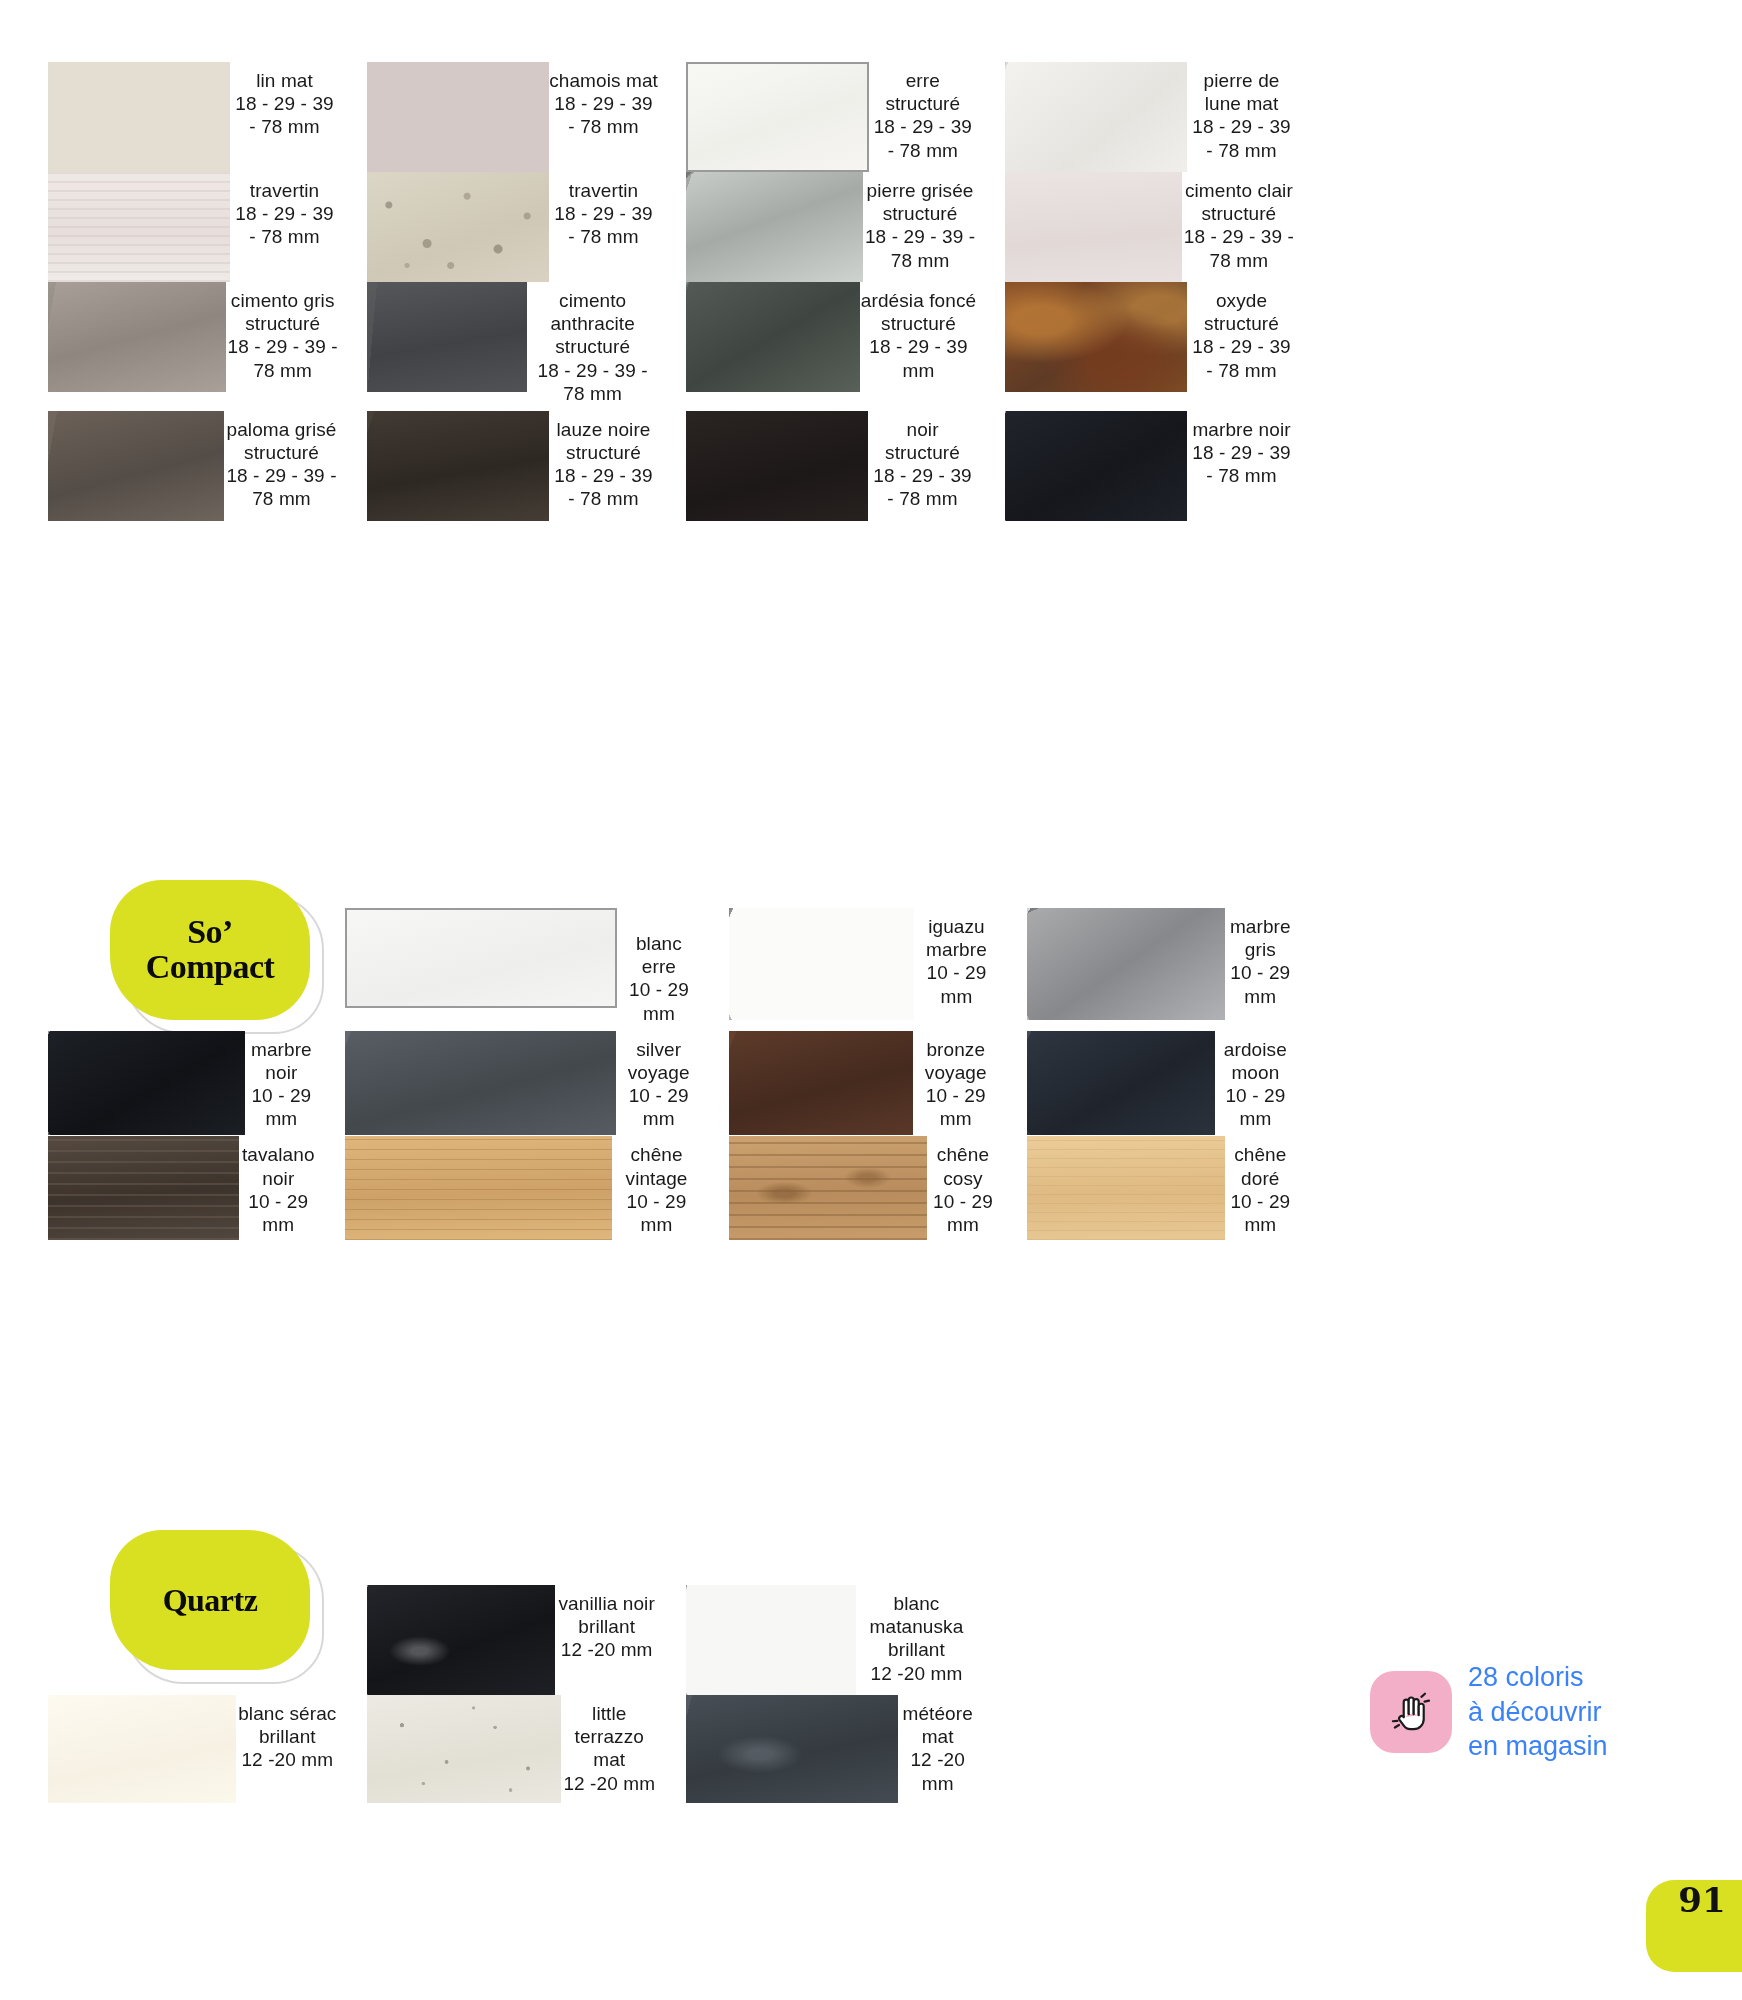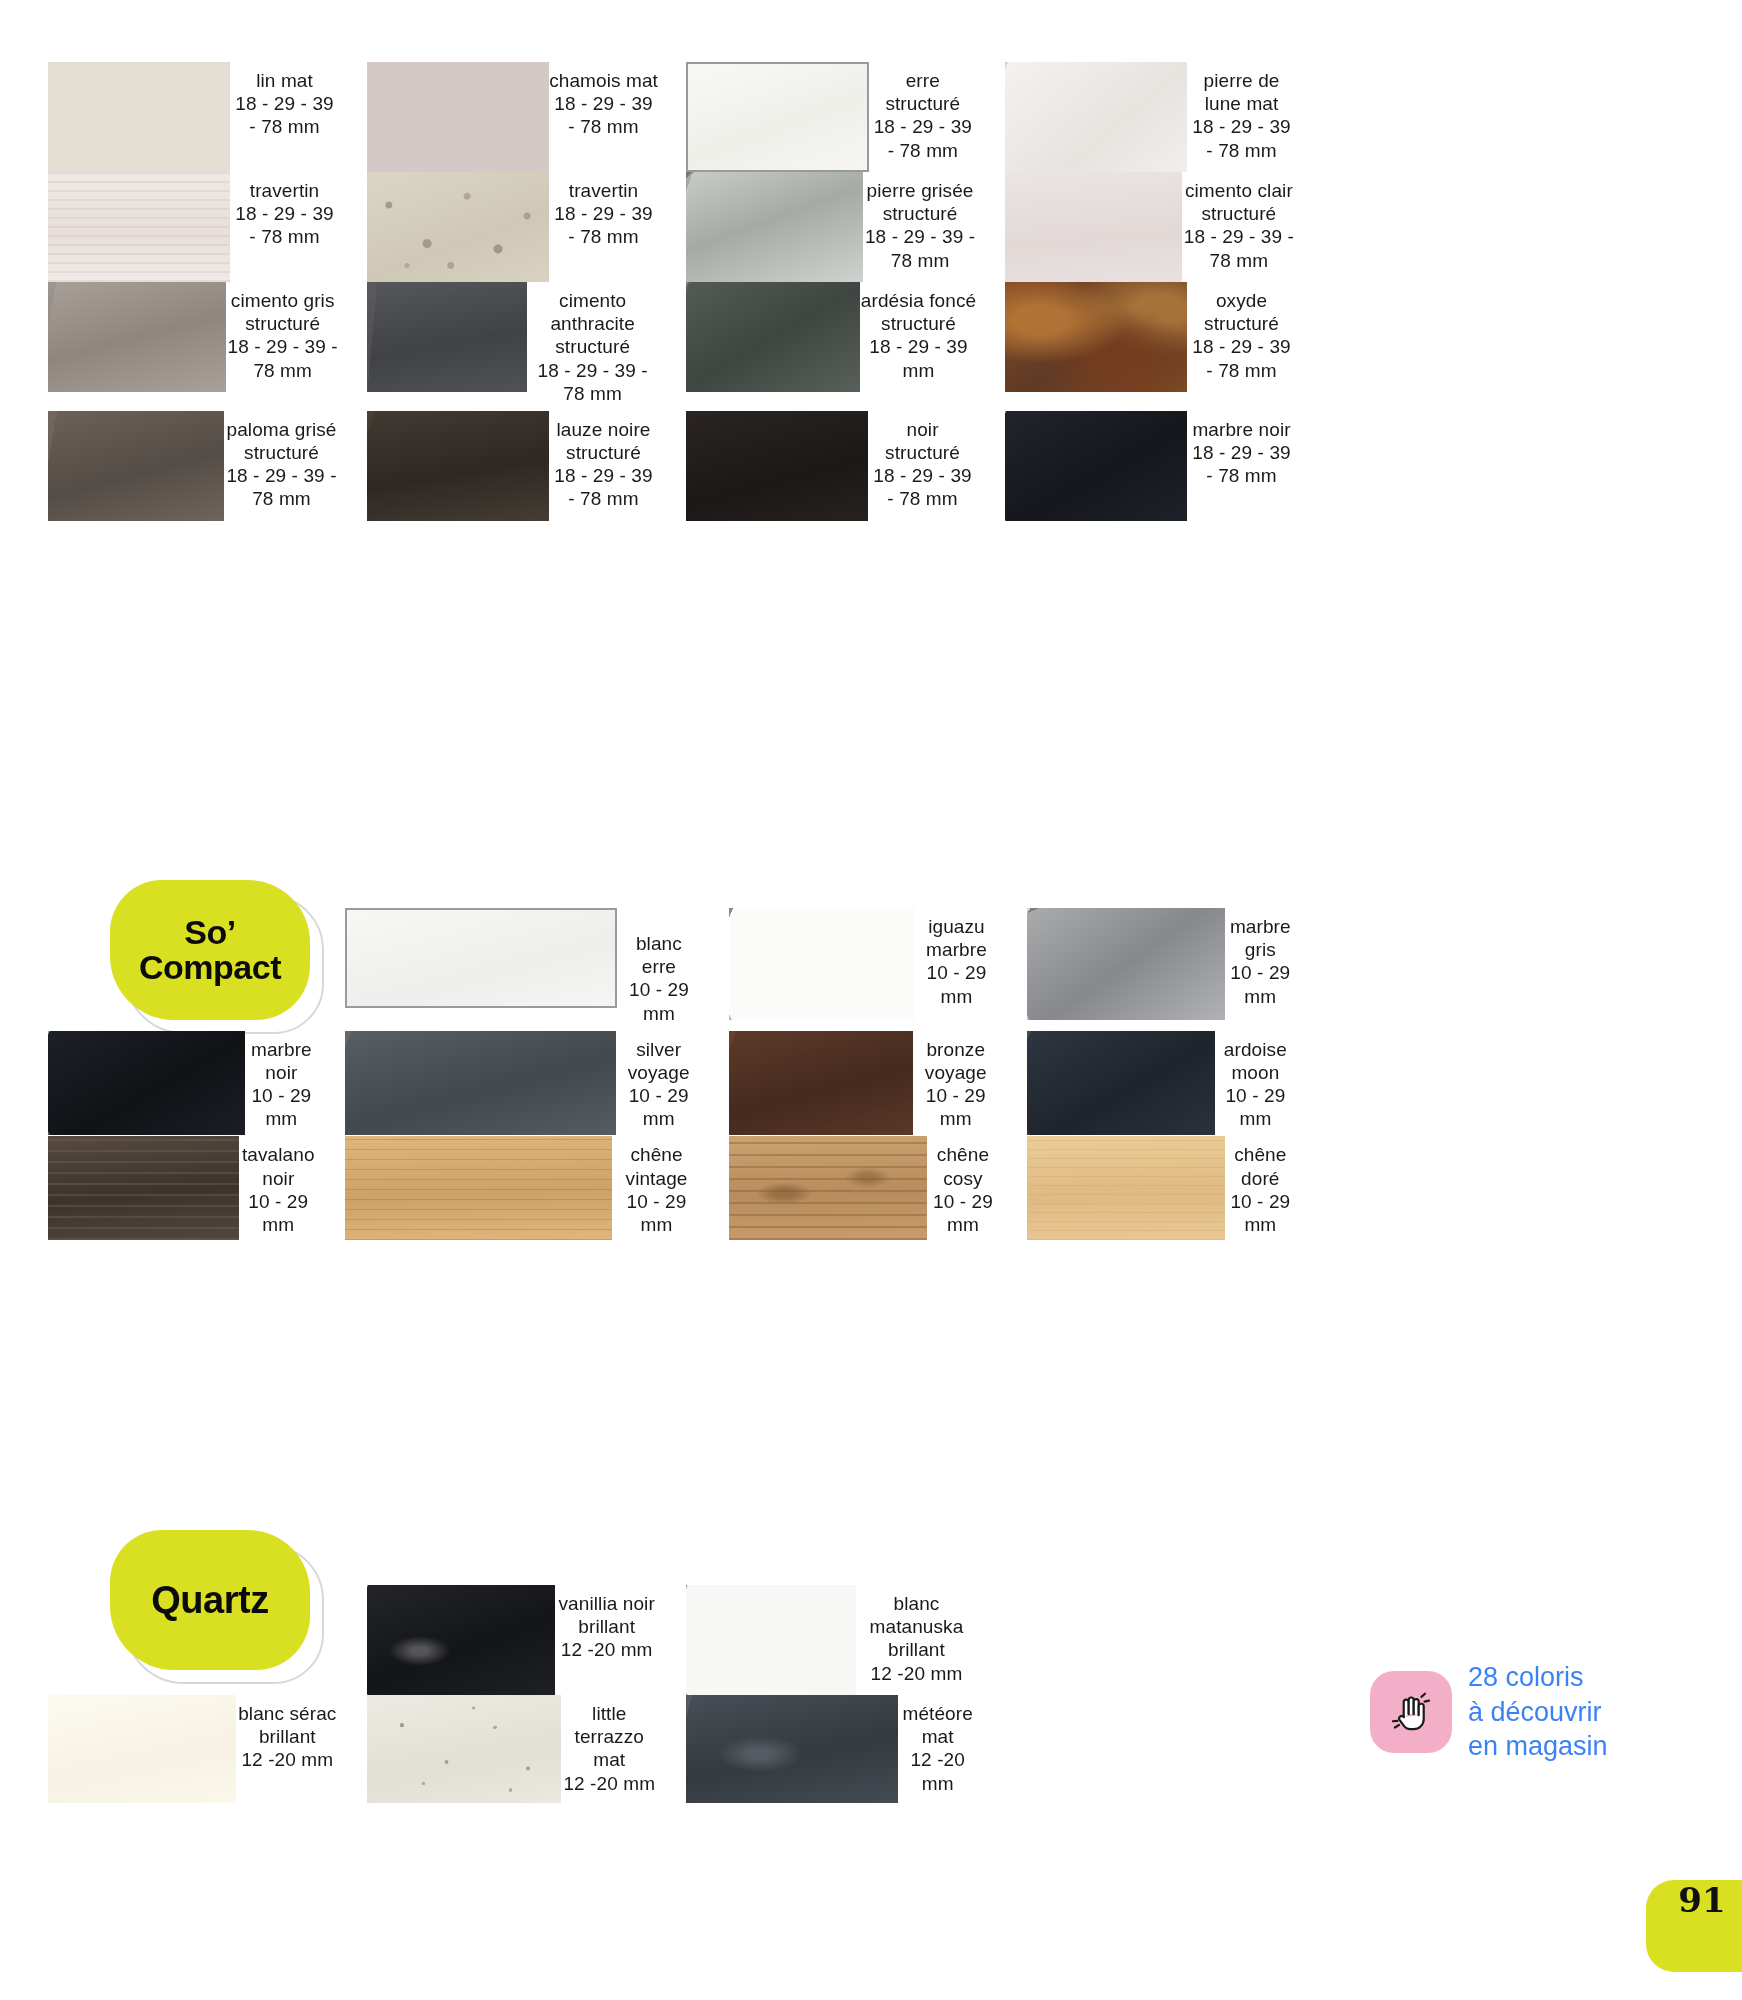--- a/index.html
+++ b/index.html
@@ -79,21 +79,21 @@
     width: 100%;
     height: 100%;
     background: #d9e021;
     border-radius: 52px 62px 54px 64px;
     display: flex;
     align-items: center;
     justify-content: center;
     text-align: center;
   }
   .badge-text {
-    font-family: Liberation Sans, sans-serif;
+    font-family: Liberation Serif, serif;
     font-weight: 700;
     color: #0b0b0b;
     line-height: 1.02;
     letter-spacing: -0.5px;
   }
 
   
   .info-block {
     position: absolute;
     display: flex;
@@ -414,21 +414,21 @@
       <div class="caption">
         <span class="cap-name">chêne doré</span>
         <span class="cap-dim">10 - 29 mm</span>
       </div>
     </div>
   </div>
 
   <div class="badge" style="left:110px; top:1530px; width:200px; height:140px;">
     <div class="badge-outline"></div>
     <div class="badge-blob">
-      <span class="badge-text" style="font-size:38px;">Quartz</span>
+      <span class="badge-text" style="font-size:32px;">Quartz</span>
     </div>
   </div>
 
   <div class="grid" style="left:48px; top:1585px; width:1248px;">
 
     <div class="cell"></div>
     <div class="cell">
       <div class="swatch" style="height:110px; background:
              linear-gradient(120deg, rgba(200,200,205,.55) 0 1.5px, transparent 1.5px 48px),
              linear-gradient(58deg, rgba(180,180,186,.4) 0 1px, transparent 1px 72px),

